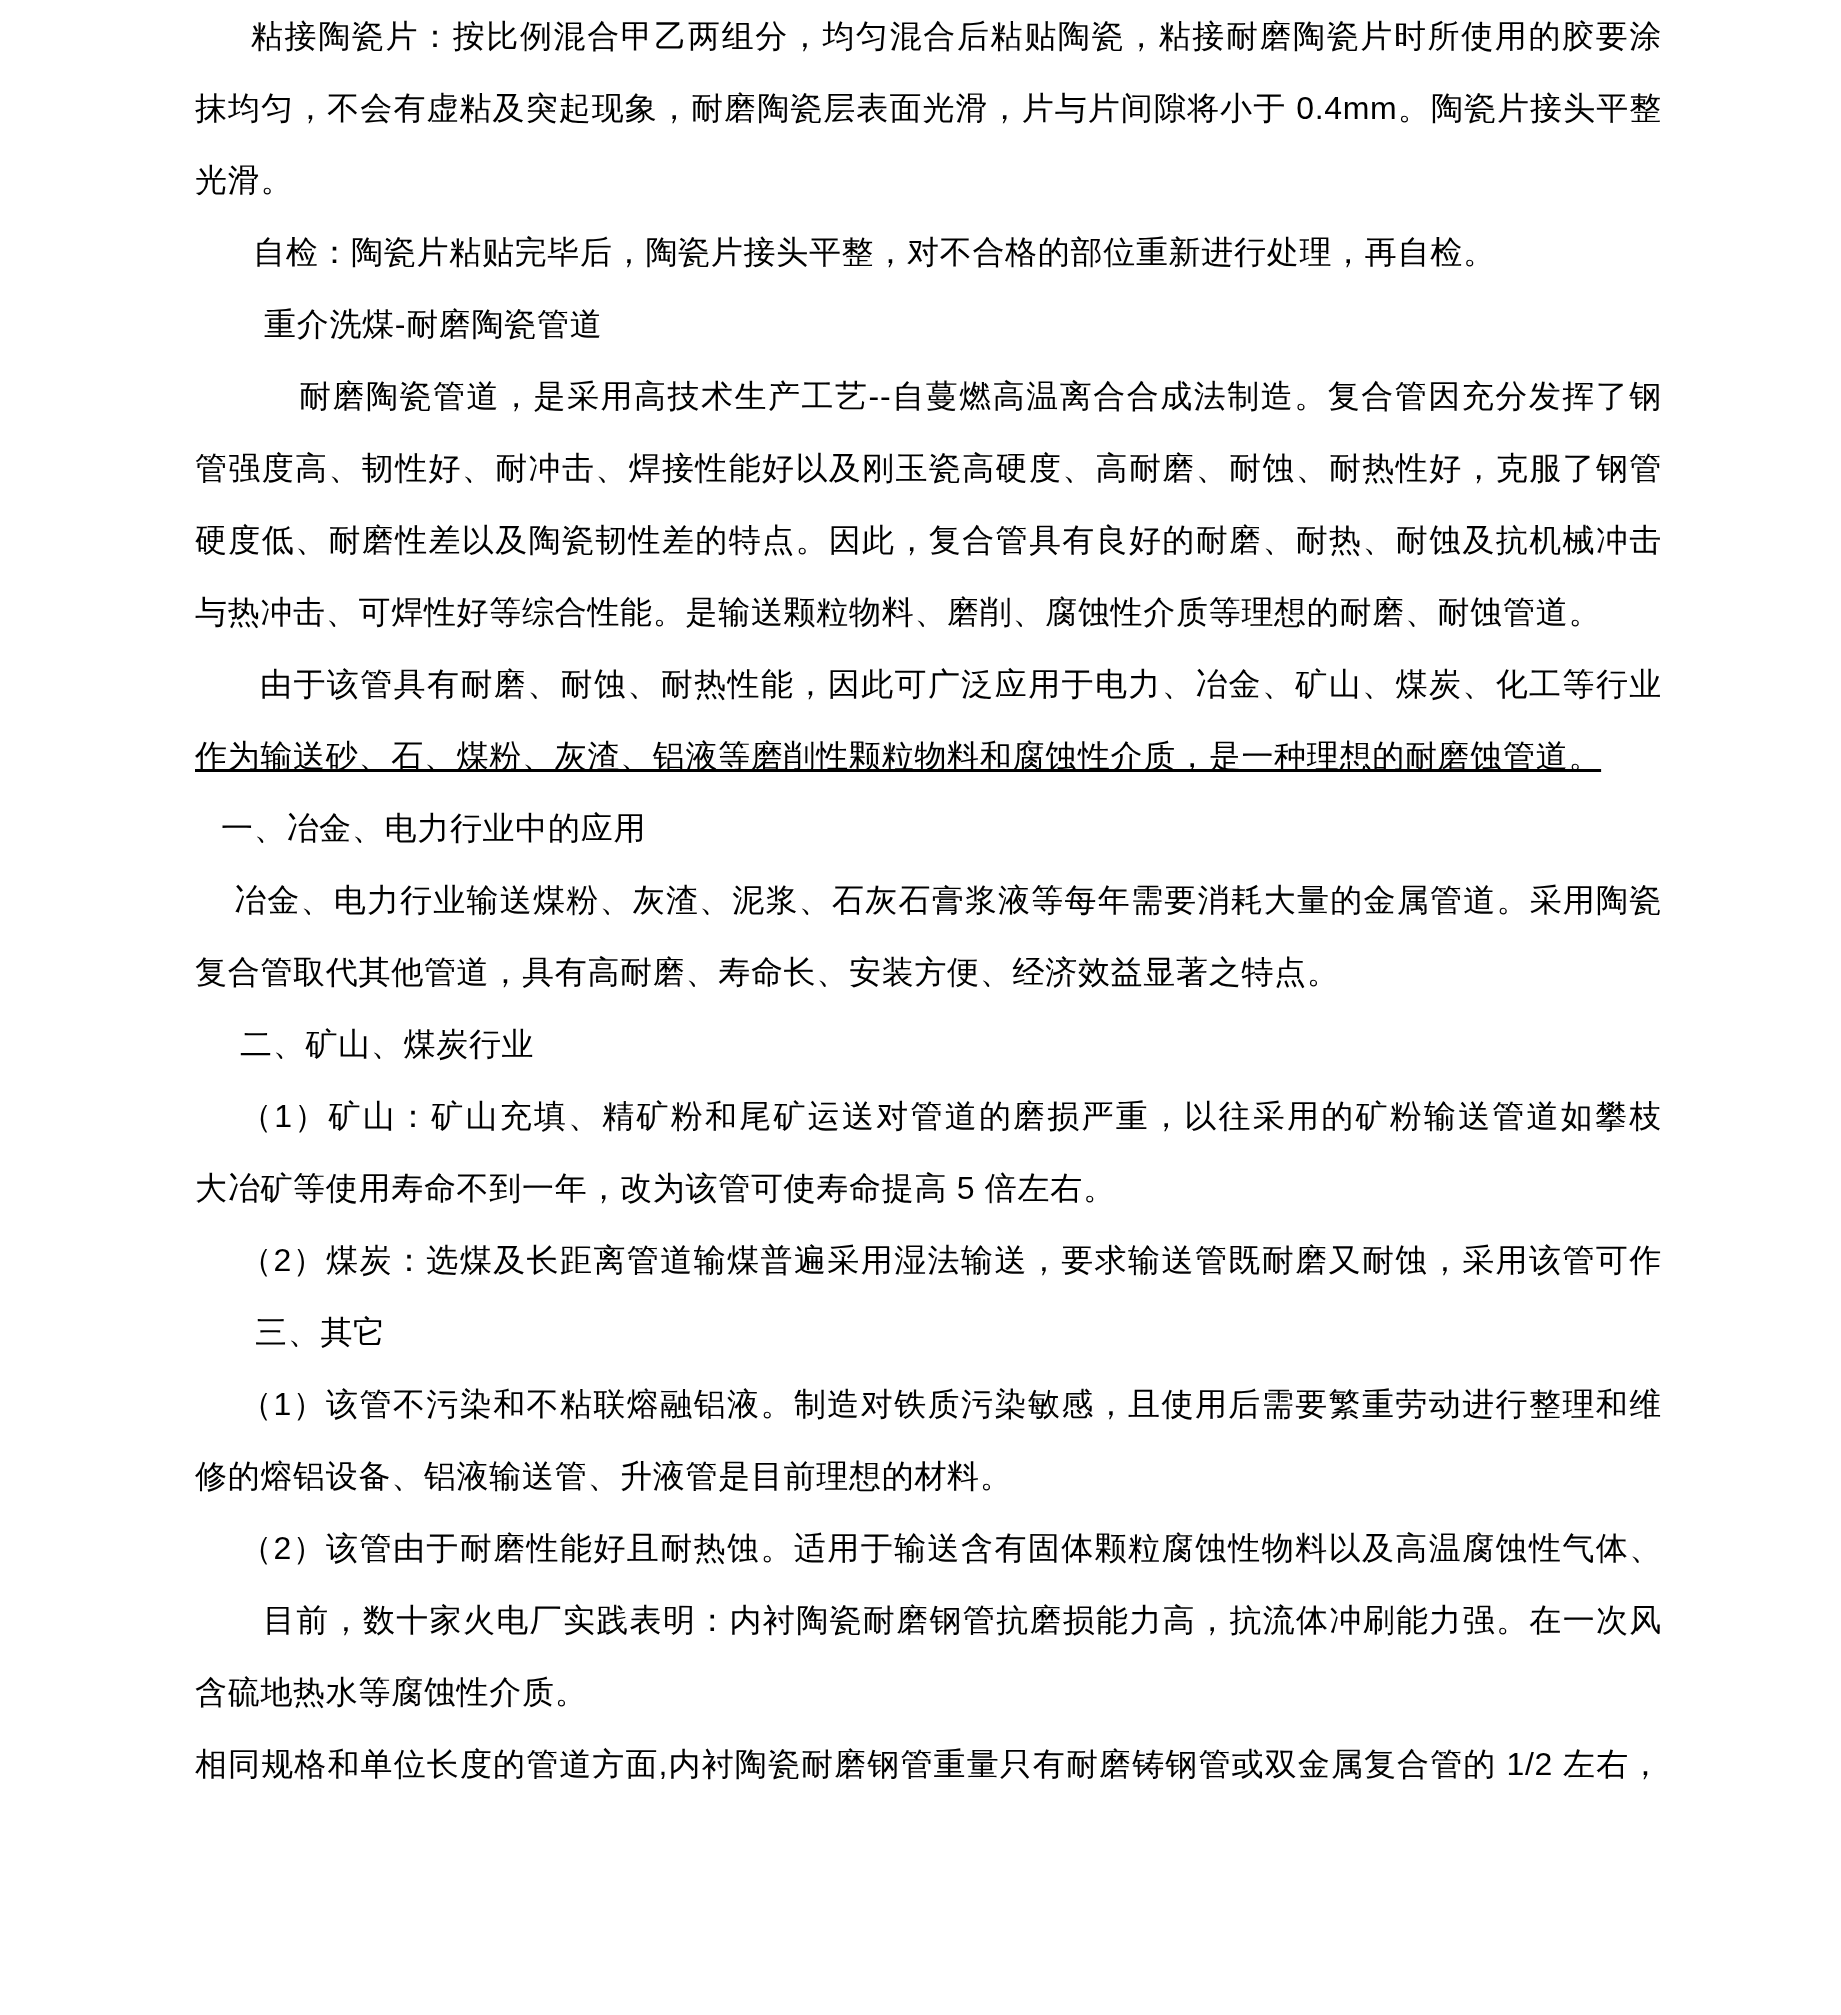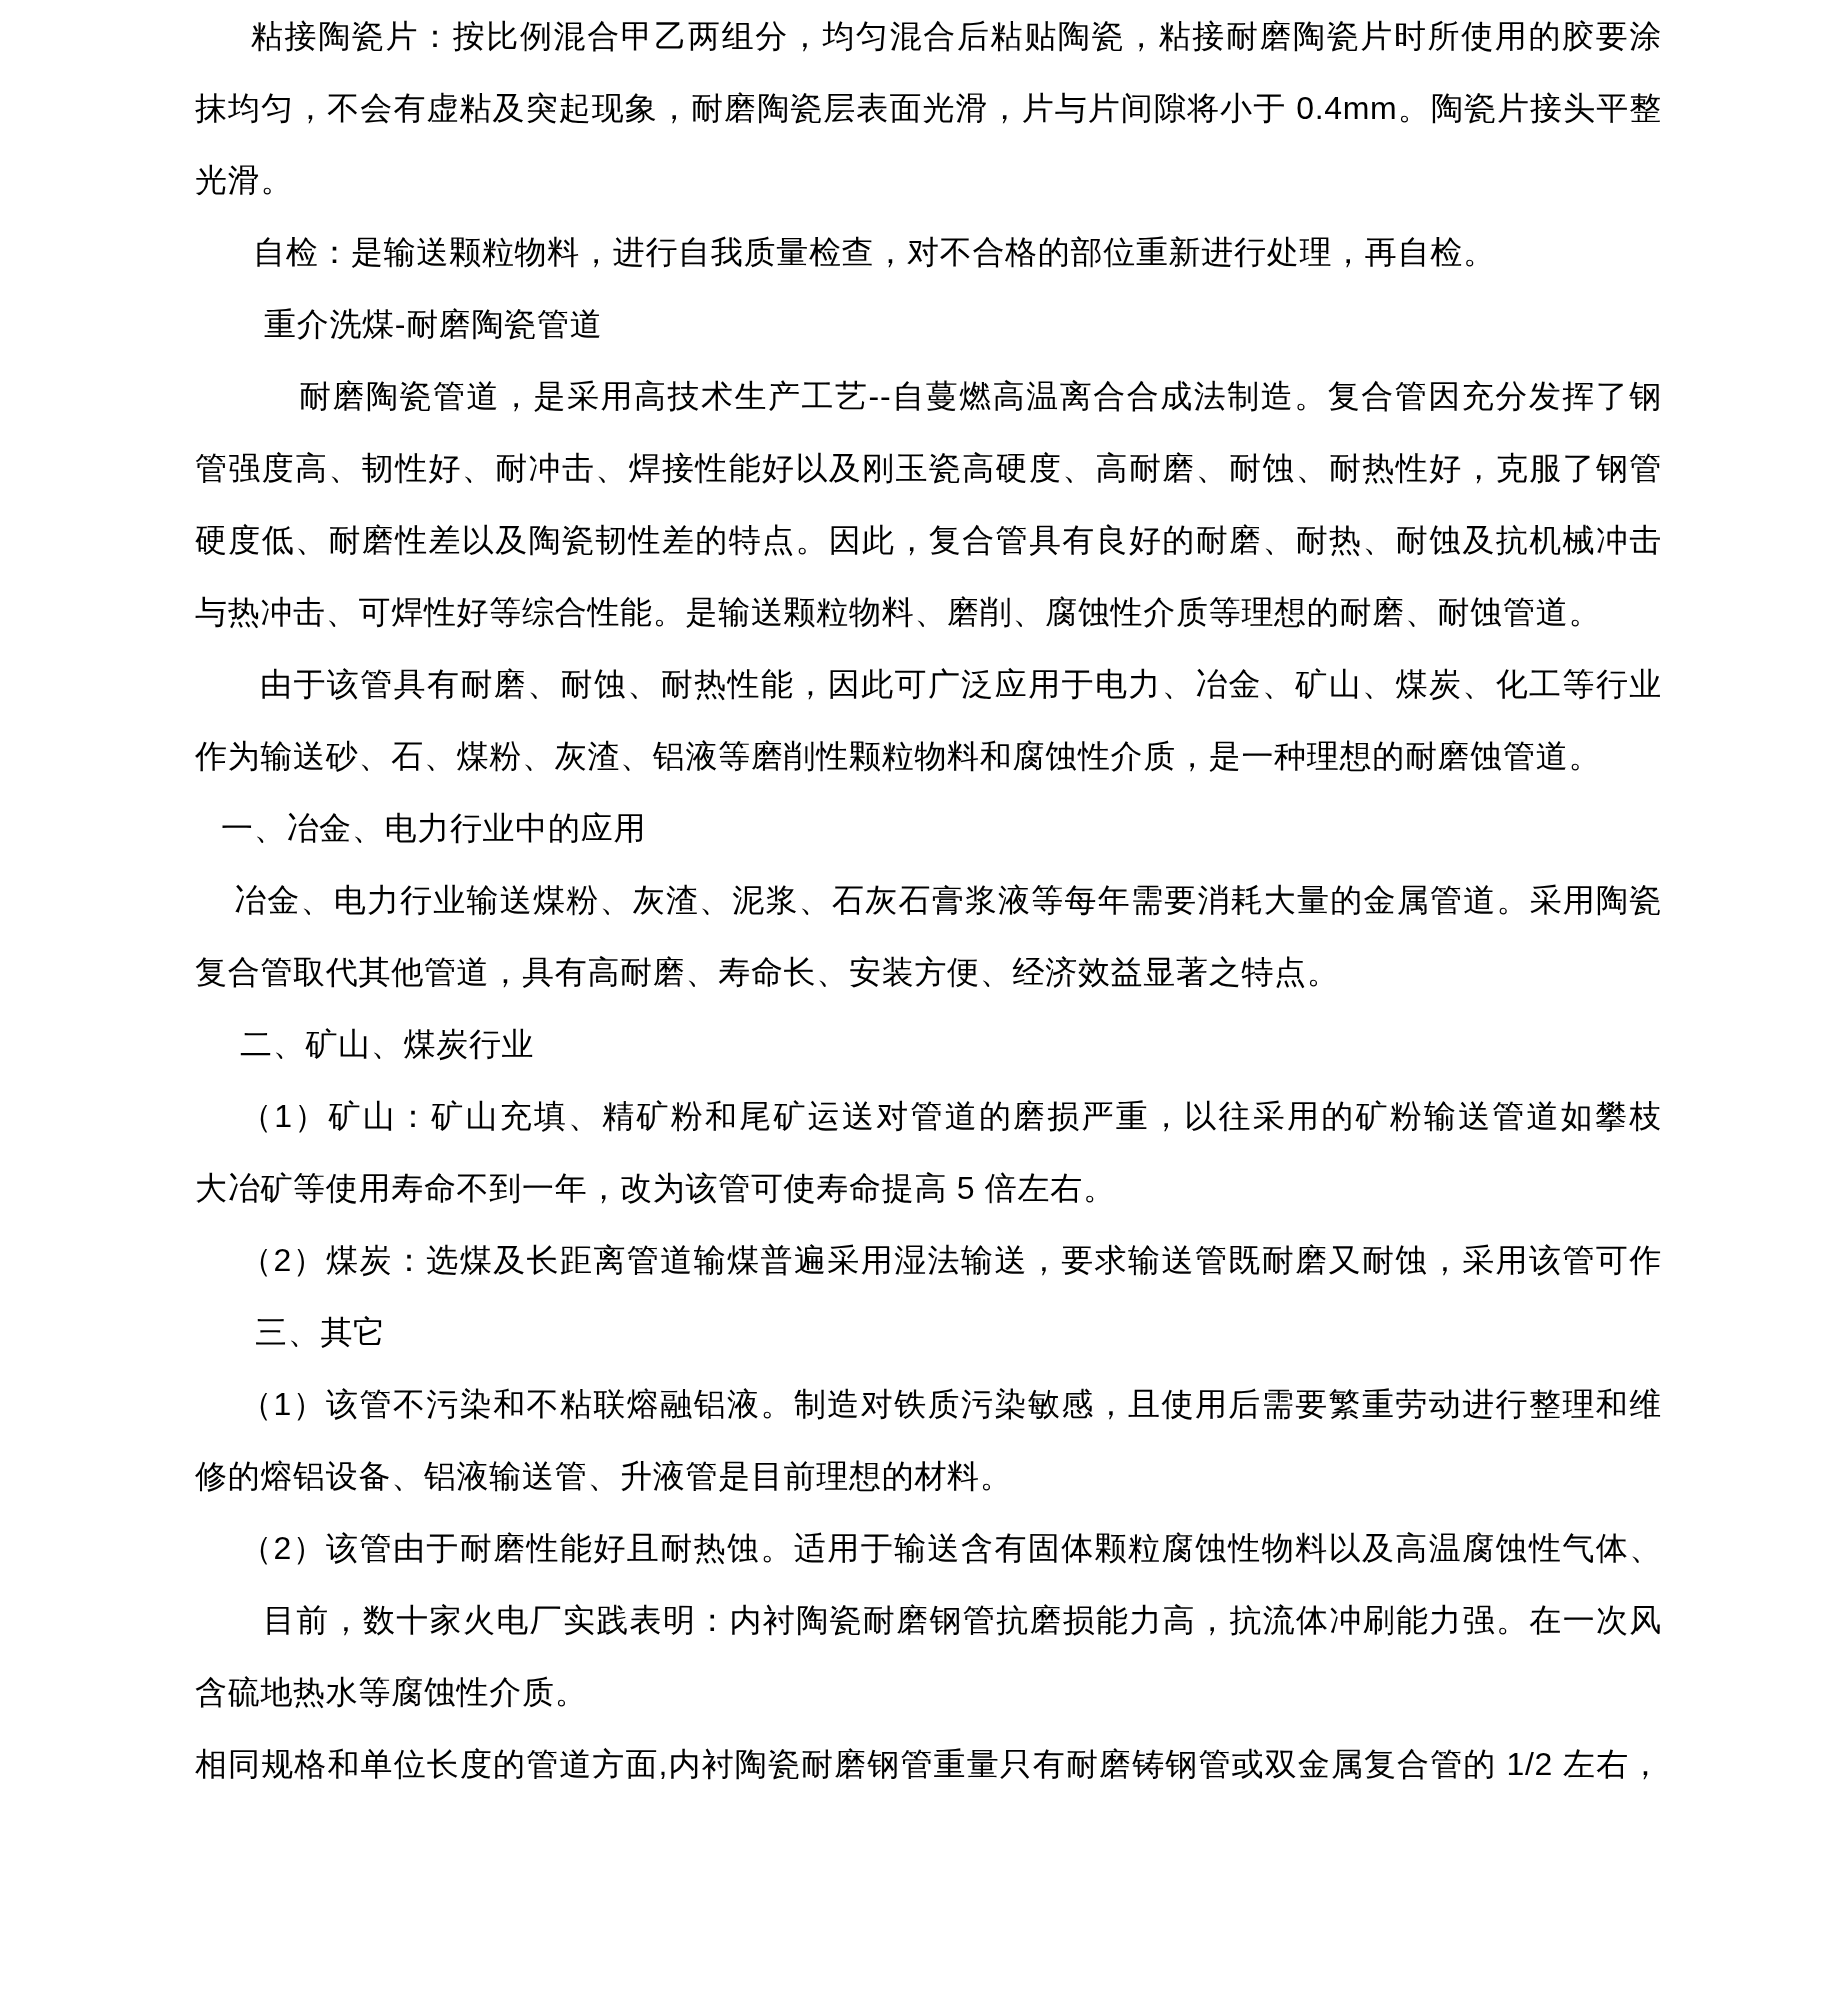--- a/index.html
+++ b/index.html
@@ -37,28 +37,28 @@
   }
 </style>
 </head>
 <body>
 
 <div class="page">
   <div>
       <div class="line j" style="text-indent: 56px;">粘接陶瓷片：按比例混合甲乙两组分，均匀混合后粘贴陶瓷，粘接耐磨陶瓷片时所使用的胶要涂</div>
       <div class="line j" style="text-indent: 0px;">抹均匀，不会有虚粘及突起现象，耐磨陶瓷层表面光滑，片与片间隙将小于 0.4mm。陶瓷片接头平整</div>
       <div class="line" style="text-indent: 0px;">光滑。</div>
-      <div class="line" style="text-indent: 58px;">自检：是输送颗粒物料，进行自我质量检查，对不合格的部位重新进行处理，再自检。</div>
+      <div class="line" style="text-indent: 58px;">自检：陶瓷片粘贴完毕后，陶瓷片接头平整，对不合格的部位重新进行处理，再自检。</div>
       <div class="line" style="text-indent: 69px;">重介洗煤-耐磨陶瓷管道</div>
       <div class="line j" style="text-indent: 104px;">耐磨陶瓷管道，是采用高技术生产工艺--自蔓燃高温离合合成法制造。复合管因充分发挥了钢</div>
       <div class="line j" style="text-indent: 0px;">管强度高、韧性好、耐冲击、焊接性能好以及刚玉瓷高硬度、高耐磨、耐蚀、耐热性好，克服了钢管</div>
       <div class="line j" style="text-indent: 0px;">硬度低、耐磨性差以及陶瓷韧性差的特点。因此，复合管具有良好的耐磨、耐热、耐蚀及抗机械冲击</div>
       <div class="line" style="text-indent: 0px; font-family: Liberation Serif, serif;">与热冲击、可焊性好等综合性能。是输送颗粒物料、磨削、腐蚀性介质等理想的耐磨、耐蚀管道。</div>
       <div class="line j" style="text-indent: 65px;">由于该管具有耐磨、耐蚀、耐热性能，因此可广泛应用于电力、冶金、矿山、煤炭、化工等行业</div>
-      <div class="line" style="text-indent: 0px;">作为输送砂、石、煤粉、灰渣、铝液等磨削性颗粒物料和腐蚀性介质，是一种理想的耐磨蚀管道。</div>
+      <div class="line" style="text-indent: 0px; text-decoration: underline;">作为输送砂、石、煤粉、灰渣、铝液等磨削性颗粒物料和腐蚀性介质，是一种理想的耐磨蚀管道。</div>
       <div class="line" style="text-indent: 26px;">一、冶金、电力行业中的应用</div>
       <div class="line j" style="text-indent: 39px;">冶金、电力行业输送煤粉、灰渣、泥浆、石灰石膏浆液等每年需要消耗大量的金属管道。采用陶瓷</div>
       <div class="line" style="text-indent: 0px;">复合管取代其他管道，具有高耐磨、寿命长、安装方便、经济效益显著之特点。</div>
       <div class="line" style="text-indent: 45px;">二、矿山、煤炭行业</div>
       <div class="line j" style="text-indent: 45px;">（1）矿山：矿山充填、精矿粉和尾矿运送对管道的磨损严重，以往采用的矿粉输送管道如攀枝花、</div>
       <div class="line" style="text-indent: 0px;">大冶矿等使用寿命不到一年，改为该管可使寿命提高 5 倍左右。</div>
       <div class="line j" style="text-indent: 45px;">（2）煤炭：选煤及长距离管道输煤普遍采用湿法输送，要求输送管既耐磨又耐蚀，采用该管可作</div>
       <div class="line" style="text-indent: 60px;">三、其它</div>
       <div class="line j" style="text-indent: 45px;">（1）该管不污染和不粘联熔融铝液。制造对铁质污染敏感，且使用后需要繁重劳动进行整理和维</div>
       <div class="line" style="text-indent: 0px;">修的熔铝设备、铝液输送管、升液管是目前理想的材料。</div>

